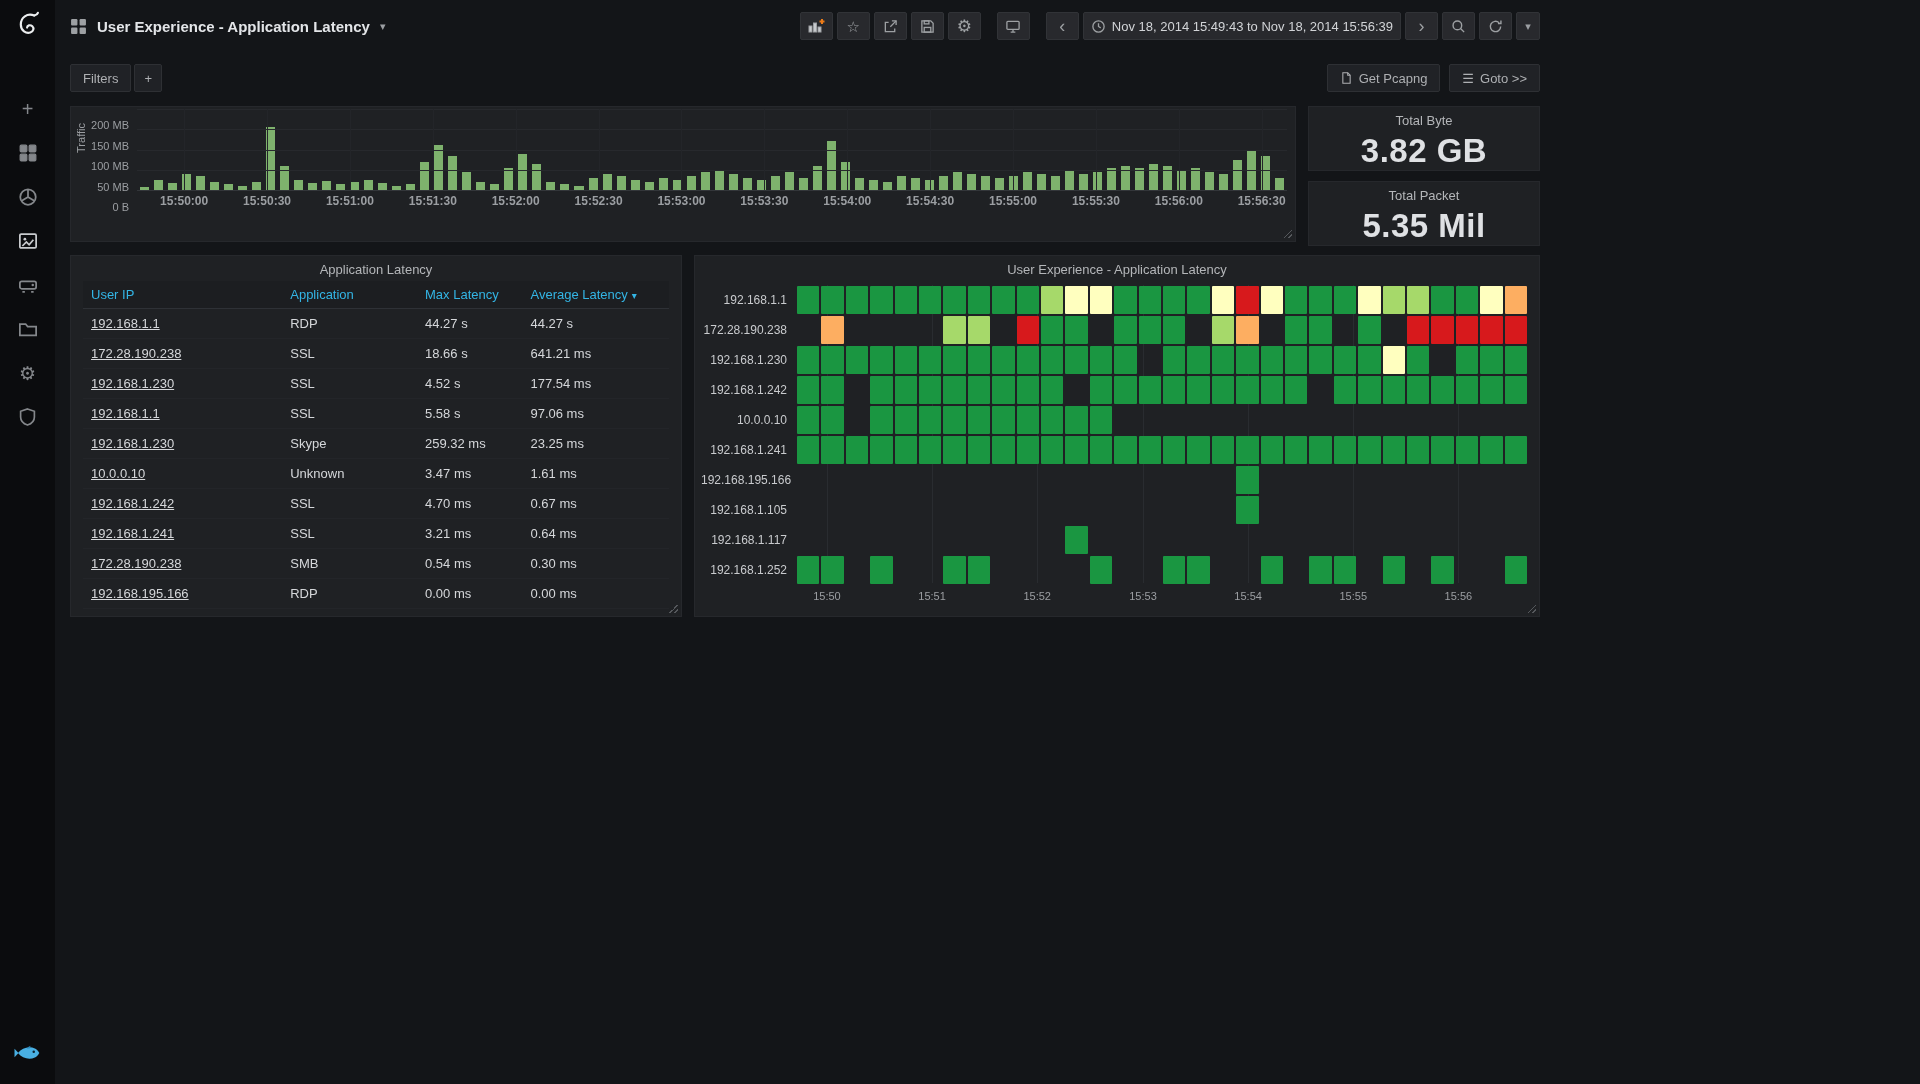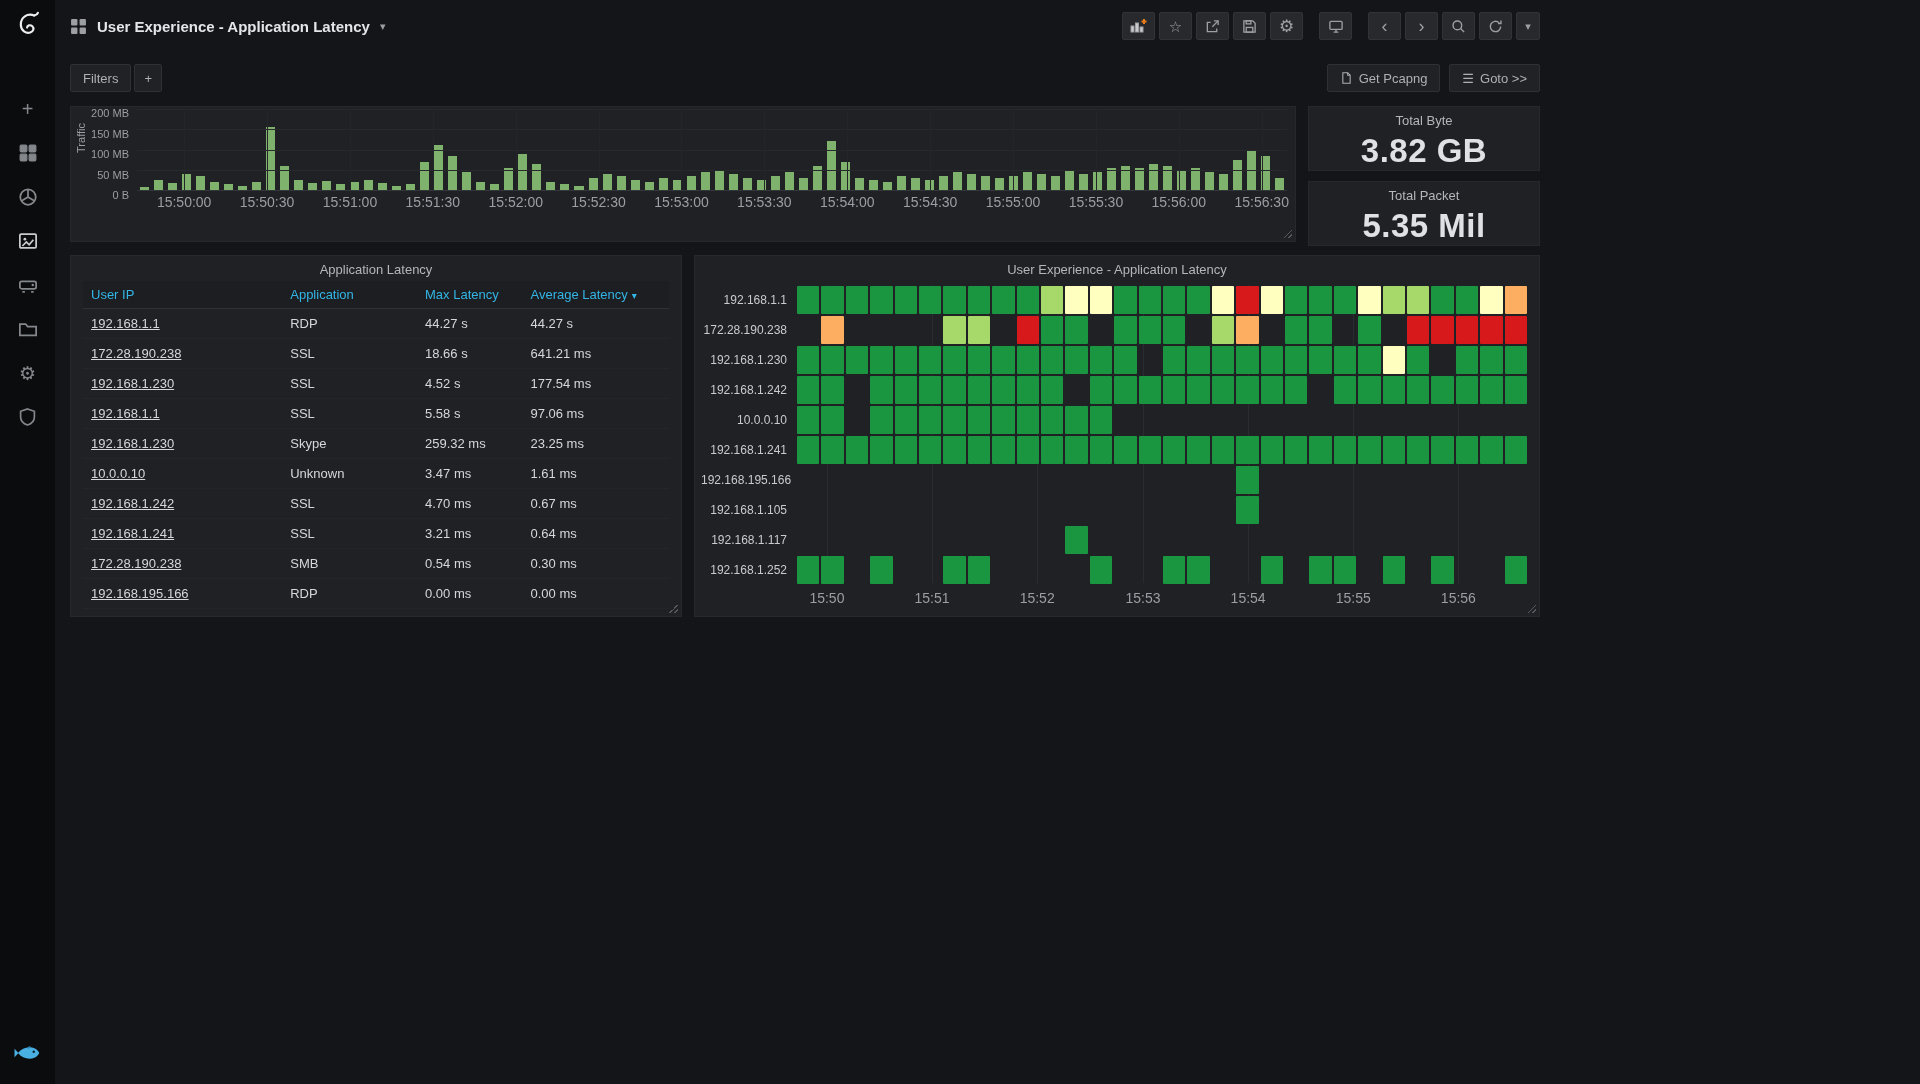--- a/index.html
+++ b/index.html
@@ -62,29 +62,29 @@
   .panel { background:#1f2124; position:relative; border:1px solid #26282c; }
   .panel-title { font-size:13px; font-weight:400; color:#b4b6b9; text-align:center; padding-top:6px; cursor:pointer; }
   .rsz { position:absolute; right:3px; bottom:3px; width:9px; height:9px; cursor:nwse-resize;
          background:linear-gradient(135deg,transparent 0 50%,#55585c 50% 60%,transparent 60% 75%,#55585c 75% 85%,transparent 85%); }
 
   
   .byte-panel { flex:1; }
   .chart { position:relative; height:106px; margin-top:2px; }
   .ylab { position:absolute; left:4px; top:14px; writing-mode:vertical-rl; transform:rotate(180deg);
           font-size:11px; color:#9b9ea2; }
-  .yaxis { position:absolute; left:16px; top:4px; width:46px; height:82px;text-align:center; }
+  .yaxis { position:absolute; left:16px; top:16px; width:46px; height:82px;text-align:center; }
   .ytick { position:absolute; right:4px; transform:translateY(-50%); font-size:11px; color:#9b9ea2; white-space:nowrap; }
   .plot { position:absolute; left:66px; right:8px; top:0; height:82px; border-bottom:1px solid #33363a; }
   .hline { position:absolute; left:0; right:0; height:1px; background:#27292d; }
   .vline { position:absolute; top:0; bottom:0; width:1px; background:#232529; }
   .bars { position:absolute; inset:0; display:flex; align-items:flex-end; gap:5px; padding:0 3px; }
   .bar { flex:1; min-width:2px; }
   .xlabels { position:absolute; top:100%; left:0; right:0; height:18px; }
-  .xlabel { position:absolute; top:4px; transform:translateX(-50%); font-size:14px; color:#9b9ea2; white-space:nowrap; }
+  .xlabel { position:absolute; top:4px; transform:translateX(-50%); font-size:12px; color:#9b9ea2; white-space:nowrap;font-weight:bold; }
 
   
   .stats-col { width:232px; display:flex; flex-direction:column; gap:10px; }
   .stat-panel { flex:1; }
   .stat-value { text-align:center; font-size:33px; font-weight:700; color:#dfe1e4; margin-top:4px; letter-spacing:.5px; }
 
   
   .table-panel { width:612px; }
   .lat-table { width:calc(100% - 24px); margin:4px 12px 0; border-collapse:collapse; table-layout:fixed; }
   .lat-table th {
@@ -100,21 +100,21 @@
   
   .heatmap-panel { flex:1; }
   .hm-body { position:relative; margin:8px 12px 0 6px; }
   .hm-overlay { position:absolute; left:96px; right:0; top:0; z-index:0; }
   .hm-vline { position:absolute; top:0; bottom:0; width:1px; background:#292c30; }
   .hm-row { display:grid; grid-template-columns:96px 1fr; align-items:center; height:30px; }
   .hm-label { font-size:12px; color:#c9cbce; text-align:right; padding-right:10px; white-space:nowrap; }
   .hm-cells { position:relative; z-index:1; height:28px; display:grid; grid-template-columns:repeat(30,1fr); gap:2px; }
   .hm-cell { border-radius:1px; }
   .hm-xaxis { position:relative; height:20px; margin-left:96px; }
-  .hm-xlabel { position:absolute; top:5px; transform:translateX(-50%); font-size:14px; color:#9b9ea2; }
+  .hm-xlabel { position:absolute; top:5px; transform:translateX(-50%); font-size:11px; color:#9b9ea2; }
 </style>
 </head>
 <body>
 
 <div class="app">
 
   <aside class="sidebar">
     <div class="logo">
       <svg width="30" height="36" viewBox="0 0 32 40">
         <path d="M23 5c-8-3-15 2-15 10 0 7 6 10.5 10.5 9 3.6-1.2 4.6-4.8 2.3-7-2.3-2.2-5.8-1-5.8 1.4" stroke="#eceeef" stroke-width="2.4" fill="none" stroke-linecap="round"></path>
@@ -221,20 +221,27 @@
           </div>
         <div class="icon-btn gap-l">
           <svg width="16" height="15" viewBox="0 0 16 16" fill="none" stroke-width="1.4">
               <rect x="1.5" y="2.5" width="13" height="8.5" rx="1"></rect>
               <path d="M5.5 14h5M8 11v3"></path>
             </svg>
         </div>
         <div class="icon-btn gap-l">
             <span class="glyph" style="font-size:18px">‹</span>
           </div>
+        <div class="icon-btn time-btn">
+          <svg width="15" height="15" viewBox="0 0 16 16" fill="none" stroke-width="1.4">
+              <circle cx="8" cy="8" r="6"></circle>
+              <path d="M8 4.5V8l2.4 1.5"></path>
+            </svg>
+          <span class="time-text">Nov 18, 2014 15:49:43 to Nov 18, 2014 15:56:39</span>
+        </div>
         <div class="icon-btn">
             <span class="glyph" style="font-size:18px">›</span>
           </div>
         <div class="icon-btn">
           <svg width="15" height="15" viewBox="0 0 16 16" fill="none" stroke-width="1.5">
               <circle cx="6.8" cy="6.8" r="4.6"></circle>
               <path d="M10.2 10.2 14 14"></path>
             </svg>
         </div>
         <div class="icon-btn">

